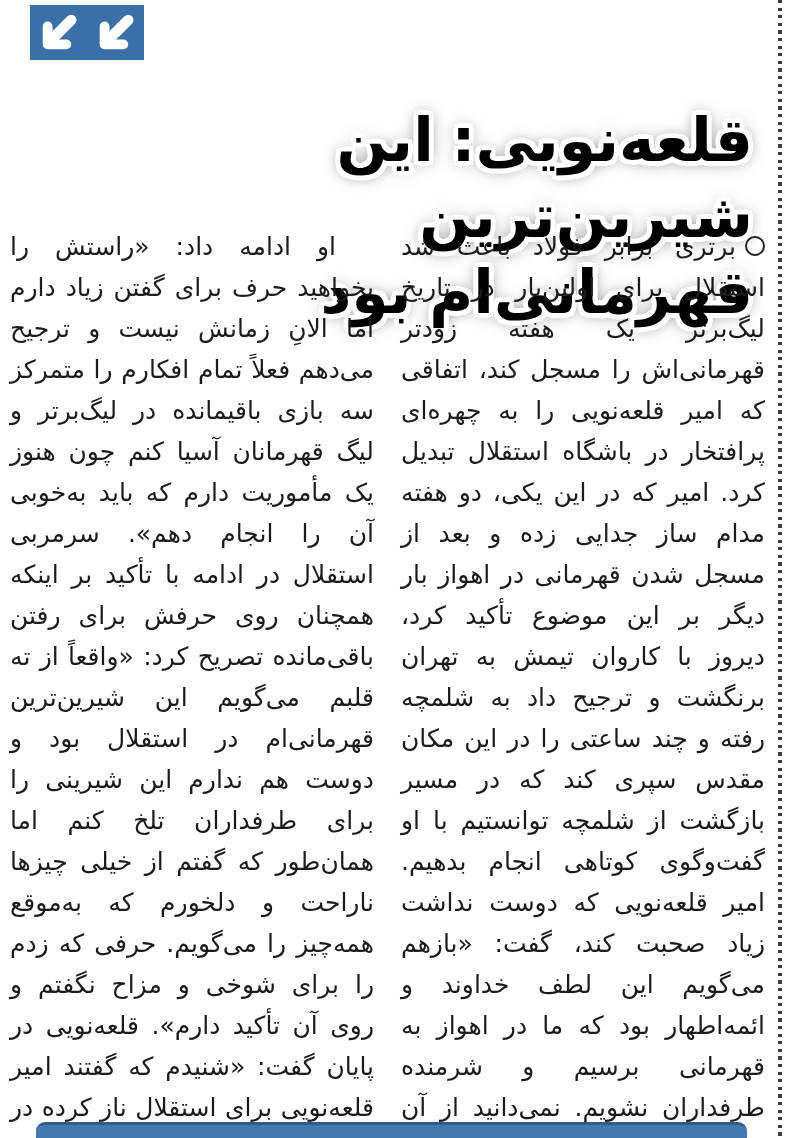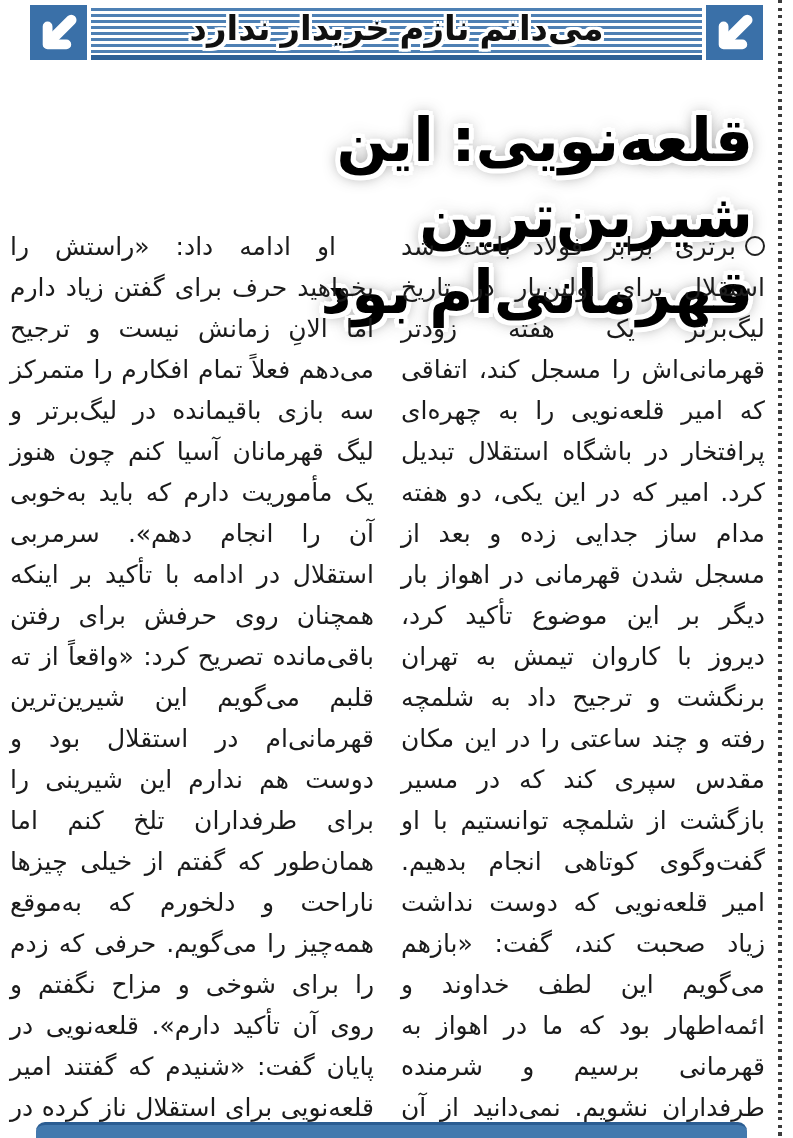--- a/index.html
+++ b/index.html
@@ -75,23 +75,20 @@
 
 <div class="dotted-edge"></div>
 
 <div class="header">
   <div class="corner">
     <svg width="46" height="44" viewBox="0 0 56 54">
       <path d="M43 11 L23 31" stroke="#ffffff" stroke-width="13" stroke-linecap="round" fill="none"></path>
       <path d="M14 19 L14 41 L37 41" stroke="#ffffff" stroke-width="12" stroke-linecap="round" stroke-linejoin="round" fill="none"></path>
     </svg>
   </div>
-  <div class="stripes">
-    <span class="kicker-text">می‌دانم نازم خریدار ندارد</span>
-  </div>
   <div class="corner">
     <svg width="46" height="44" viewBox="0 0 56 54">
       <path d="M43 11 L23 31" stroke="#ffffff" stroke-width="13" stroke-linecap="round" fill="none"></path>
       <path d="M14 19 L14 41 L37 41" stroke="#ffffff" stroke-width="12" stroke-linecap="round" stroke-linejoin="round" fill="none"></path>
     </svg>
   </div>
 </div>
 
 <h1 class="headline">
   <span class="hl">قلعه‌نویی: این شیرین‌ترین</span>

